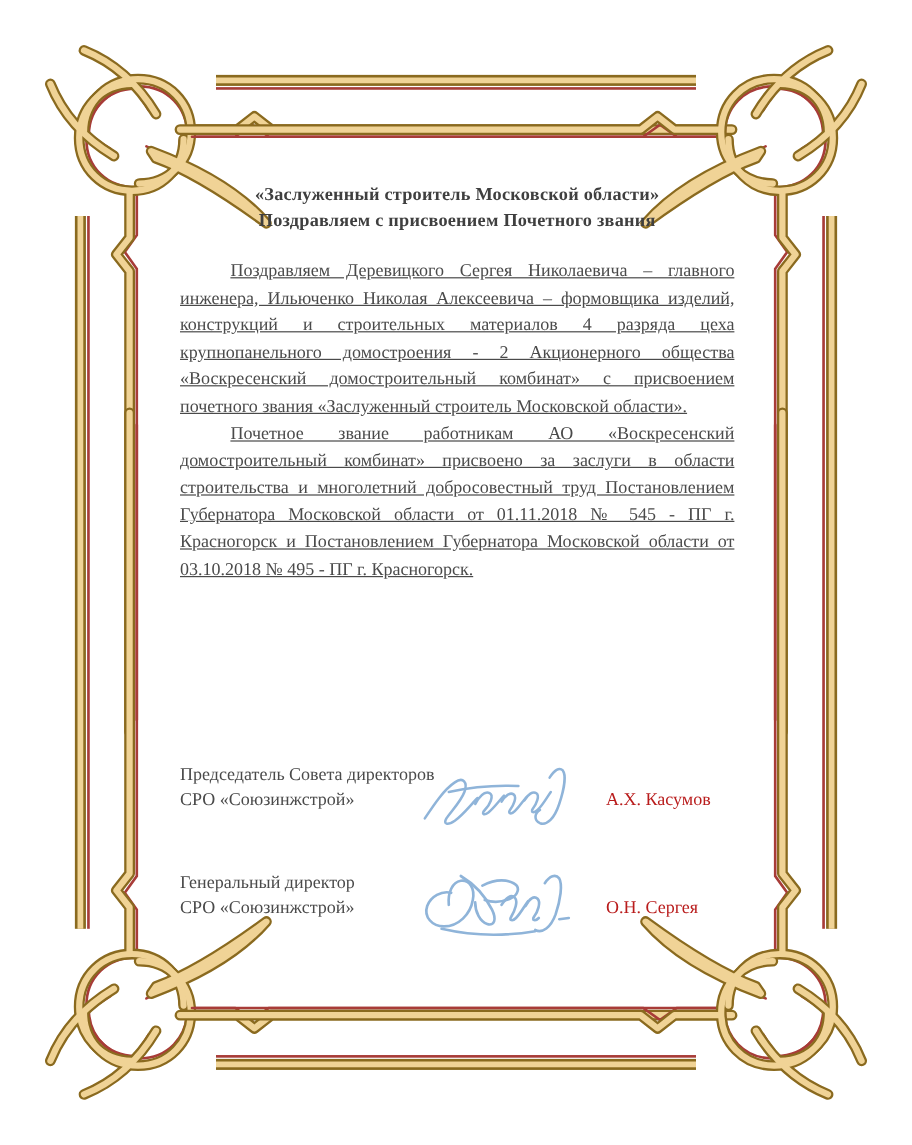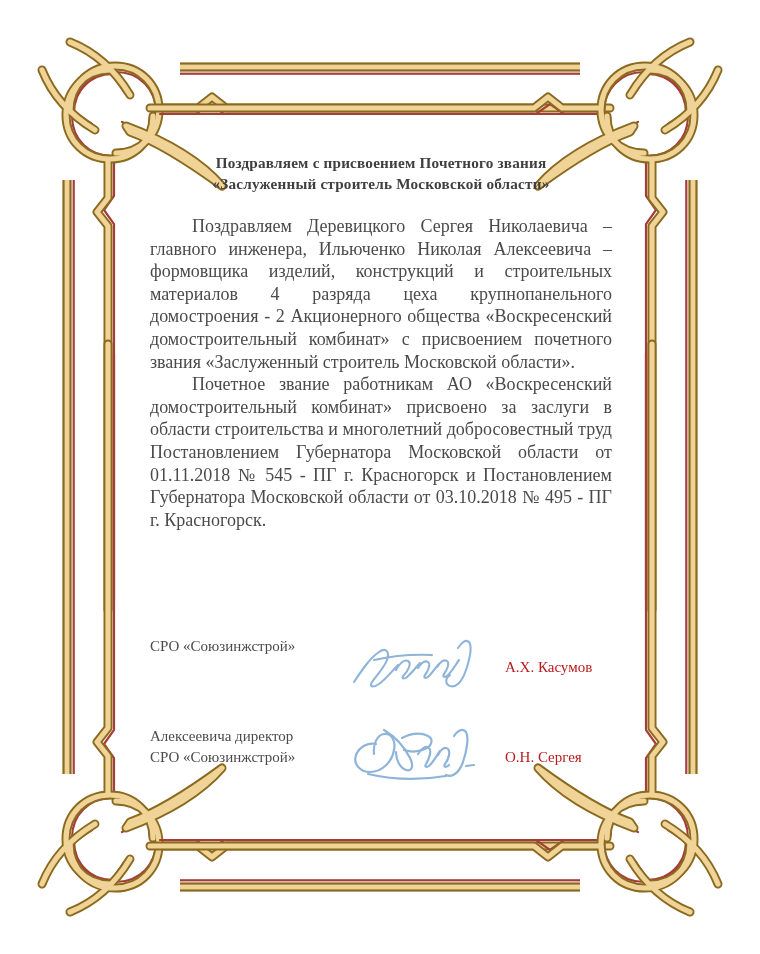--- a/index.html
+++ b/index.html
@@ -52,26 +52,27 @@
 
   .body {
     position: absolute;
     top: 215px;
     left: 0;
     width: 462px;
   }
   .para {
     text-align: justify;
     text-align-last: left;
-    font-size: 18px;
+    font-size: 15px;
     line-height: 22.6px;
     text-indent: 42px;
     margin: 0 0 0 0;
     color: #4a4a4a;
     hyphens: none;
+    text-decoration: underline;
   }
 
   
   .sig-block {
     position: absolute;
     left: 0;
     width: 500px;
     height: 58px;
   }
   .sig-1 { top: 636px; }
@@ -185,51 +186,52 @@
       </g>
       <g transform="translate(760,954) scale(-1,-1)">
         <use href="#corner-knot"></use>
       </g>
     </svg>
   </div>
 
   <div class="content">
 
     <div class="title">
+      <span class="t-line">«Заслуженный строитель Московской области»</span>
       <span class="t-line">Поздравляем с присвоением Почетного звания</span>
-      <span class="t-line">«Заслуженный строитель Московской области»</span>
     </div>
 
     <div class="body">
       <p class="para">Поздравляем Деревицкого Сергея Николаевича – главного инженера, Ильюченко Николая Алексеевича – формовщика изделий, конструкций и строительных материалов 4 разряда цеха крупнопанельного домостроения - 2 Акционерного общества «Воскресенский домостроительный комбинат» с присвоением почетного звания «Заслуженный строитель Московской области».</p>
       <p class="para">Почетное звание работникам АО «Воскресенский домостроительный комбинат» присвоено за заслуги в области строительства и многолетний добросовестный труд Постановлением Губернатора Московской области от 01.11.2018 № 545 - ПГ г. Красногорск и Постановлением Губернатора Московской области от 03.10.2018 № 495 - ПГ г. Красногорск.</p>
     </div>
 
     <div class="sig-block sig-1">
       <div class="sig-role">
+        <span>Председатель Совета директоров</span>
         <span>СРО «Союзинжстрой»</span>
       </div>
       <div class="sig-mark">
         <svg width="150" height="62" viewBox="0 0 150 62" xmlns="http://www.w3.org/2000/svg">
           <g fill="none" stroke="#8fb4d9" stroke-width="2.1" stroke-linecap="round" stroke-linejoin="round">
             <path d="M8,52 C16,40 24,28 33,22 C40,17 44,22 41,30 C38,38 30,46 26,52 C23,57 27,58 33,54 C40,49 46,41 52,35"></path>
             <path d="M50,40 C54,33 58,29 62,31 C66,33 62,41 58,45 C55,48 57,50 61,47 C66,43 70,37 74,33"></path>
             <path d="M72,38 C75,33 79,30 82,32 C85,34 82,41 79,45 C77,48 80,49 83,46 C87,42 90,37 93,34"></path>
             <path d="M91,37 C94,32 98,29 101,31 C104,33 101,40 98,44 C96,47 99,48 102,45 C107,40 110,34 113,30"></path>
             <path d="M112,18 C116,12 120,9 123,12 C126,16 124,28 120,40 C116,52 110,58 104,56 C99,54 99,48 104,45"></path>
             <path d="M28,30 C46,26 66,24 86,25"></path>
           </g>
         </svg>
       </div>
       <div class="sig-name">А.Х. Касумов</div>
     </div>
 
     <div class="sig-block sig-2">
       <div class="sig-role">
-        <span>Алексеевича директор</span>
+        <span>Генеральный директор</span>
         <span>СРО «Союзинжстрой»</span>
       </div>
       <div class="sig-mark">
         <svg width="150" height="62" viewBox="0 0 150 62" xmlns="http://www.w3.org/2000/svg">
           <g fill="none" stroke="#8fb4d9" stroke-width="2.2" stroke-linecap="round" stroke-linejoin="round">
             <path d="M30,24 C22,22 13,27 10,35 C7,44 14,52 24,52 C36,52 46,42 48,30 C50,20 45,13 38,14 C31,15 27,24 28,34"></path>
             <path d="M38,10 C48,16 58,26 64,38 C68,46 66,52 60,50 C54,48 50,40 50,32"></path>
             <path d="M56,18 C64,14 74,12 82,16 C88,19 86,26 79,29 C72,32 64,32 58,30"></path>
             <path d="M72,34 C76,28 80,25 83,28 C86,31 83,39 80,44 C78,47 81,48 84,45 C88,41 91,35 94,31"></path>
             <path d="M92,35 C95,29 99,26 102,29 C105,32 102,40 99,44 C97,47 100,48 103,45"></path>

